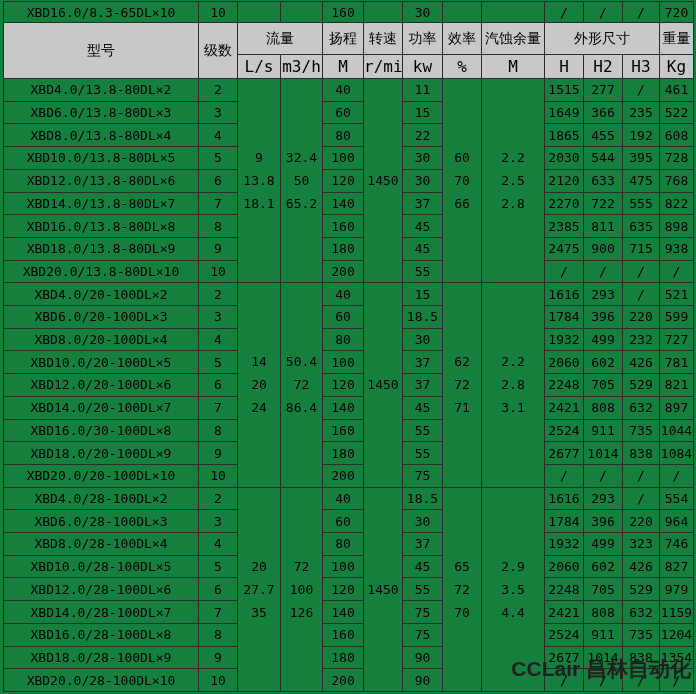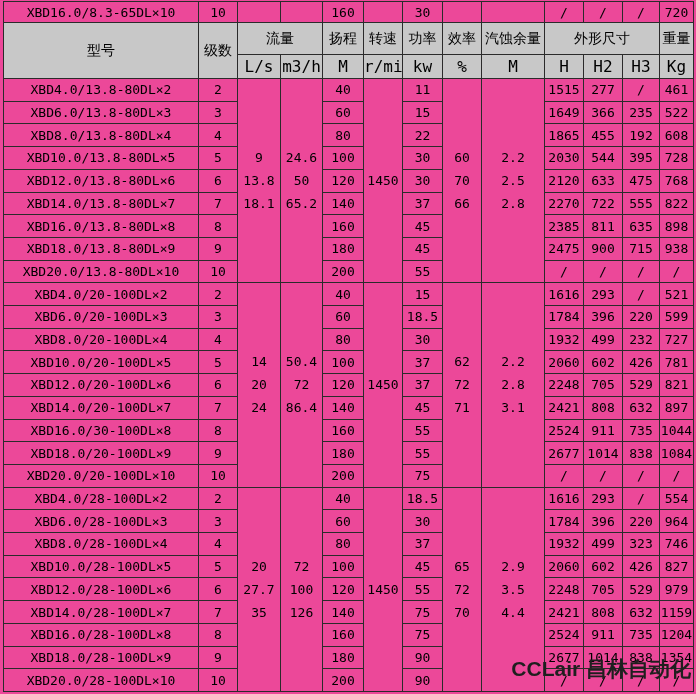--- a/index.html
+++ b/index.html
@@ -4,21 +4,21 @@
 <style>
   html, body {
     margin: 0;
     padding: 0;
     background: #ffffff;
   }
   .page {
     position: relative;
     width: 696px;
     height: 694px;
-    background: #ec4899;
+    background: #15803d;
     overflow: hidden;
     font-family: "DejaVu Sans Mono", monospace;
   }
   table.spec {
     position: absolute;
     left: 3px;
     top: 1px;
     width: 690px;
     height: 691px;
     border-collapse: collapse;
@@ -127,21 +127,21 @@
       </tr>
     <tr>
           <td>XBD4.0/13.8-80DL×2</td>
           <td>2</td>
           <td rowspan="9">
             <div class="stackline">9</div>
             <div class="stackline">13.8</div>
             <div class="stackline">18.1</div>
           </td>
           <td rowspan="9">
-            <div class="stackline">24.6</div>
+            <div class="stackline">32.4</div>
             <div class="stackline">50</div>
             <div class="stackline">65.2</div>
           </td>
           <td>40</td>
           <td rowspan="9">1450</td>
           <td>11</td>
           <td rowspan="9">
             <div class="stackline">60</div>
             <div class="stackline">70</div>
             <div class="stackline">66</div>

